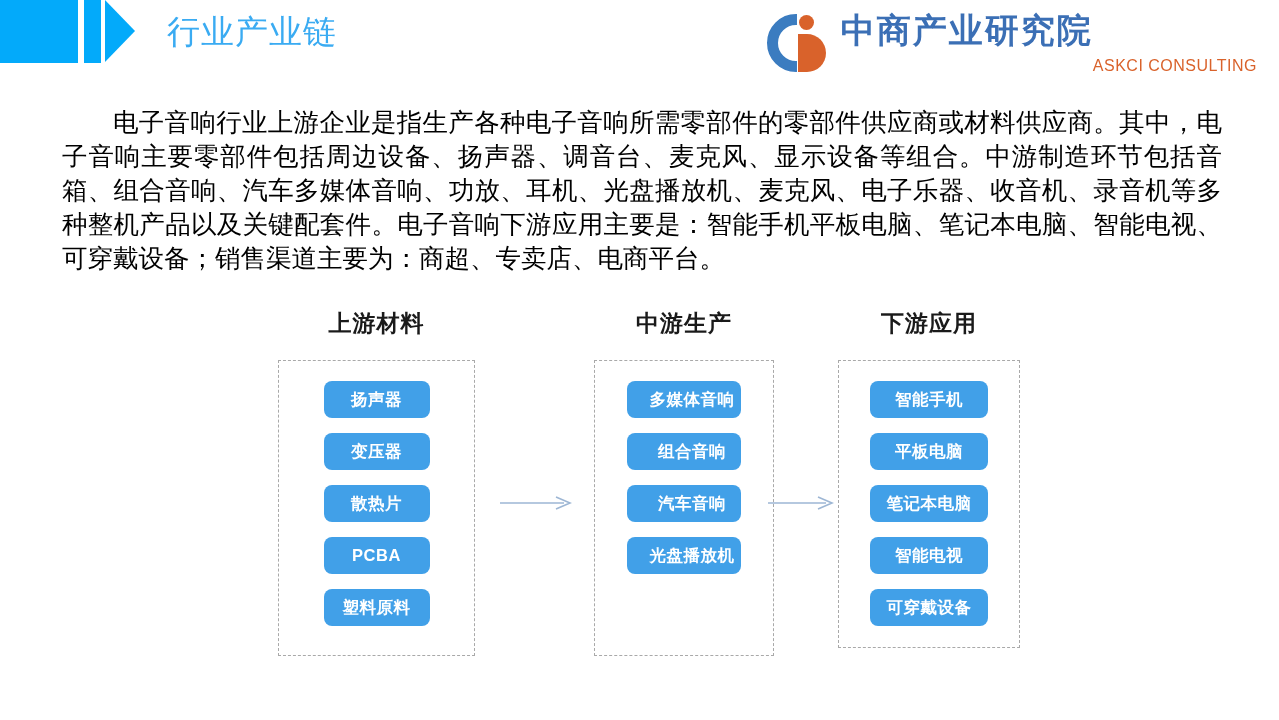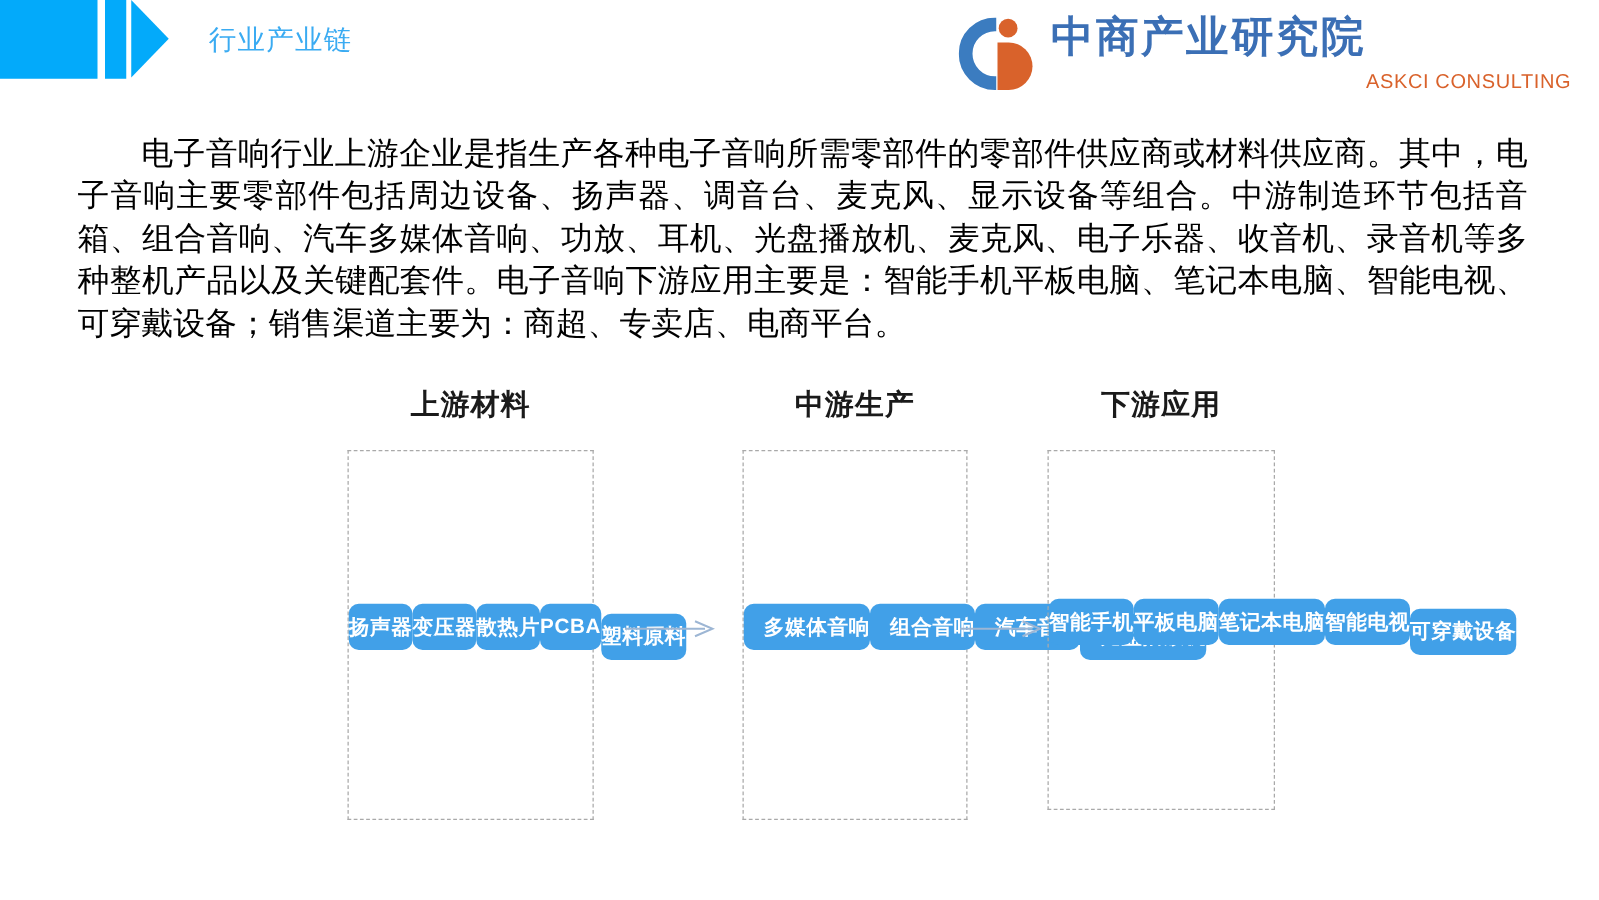--- a/index.html
+++ b/index.html
@@ -38,21 +38,21 @@
     position: absolute;
     left: 105px; top: 0;
     width: 0; height: 0;
     border-top: 31.5px solid transparent;
     border-bottom: 31.5px solid transparent;
     border-left: 30px solid #03aafa;
   }
   #page-title {
     position: absolute;
     left: 167px; top: 9px;
-    font-size: 22px;
+    font-size: 33px;
     line-height: 46px;
     color: #3aabf2;
     font-family: "Liberation Serif", "DejaVu Serif", serif;
     letter-spacing: 1px;
     white-space: nowrap;
   }
 
   
   #logo {
     position: absolute;
@@ -149,21 +149,21 @@
     height: 30px;
     line-height: 30px;
     white-space: nowrap;
     margin-top: 20px;
   }
   .col-box {
     margin-top: 22px;
     border: 1.6px dashed #a9a9a9;
     box-sizing: border-box;
     display: flex;
-    flex-direction: row;
+    flex-direction: column;
     align-items: center;
     padding: 20px 0 18px 0;
   }
   .node {
     background: #41a0e8;
     color: #ffffff;
     border-radius: 8px;
     font-family: "Liberation Sans", "DejaVu Sans", sans-serif;
     font-weight: bold;
     font-size: 16.5px;

